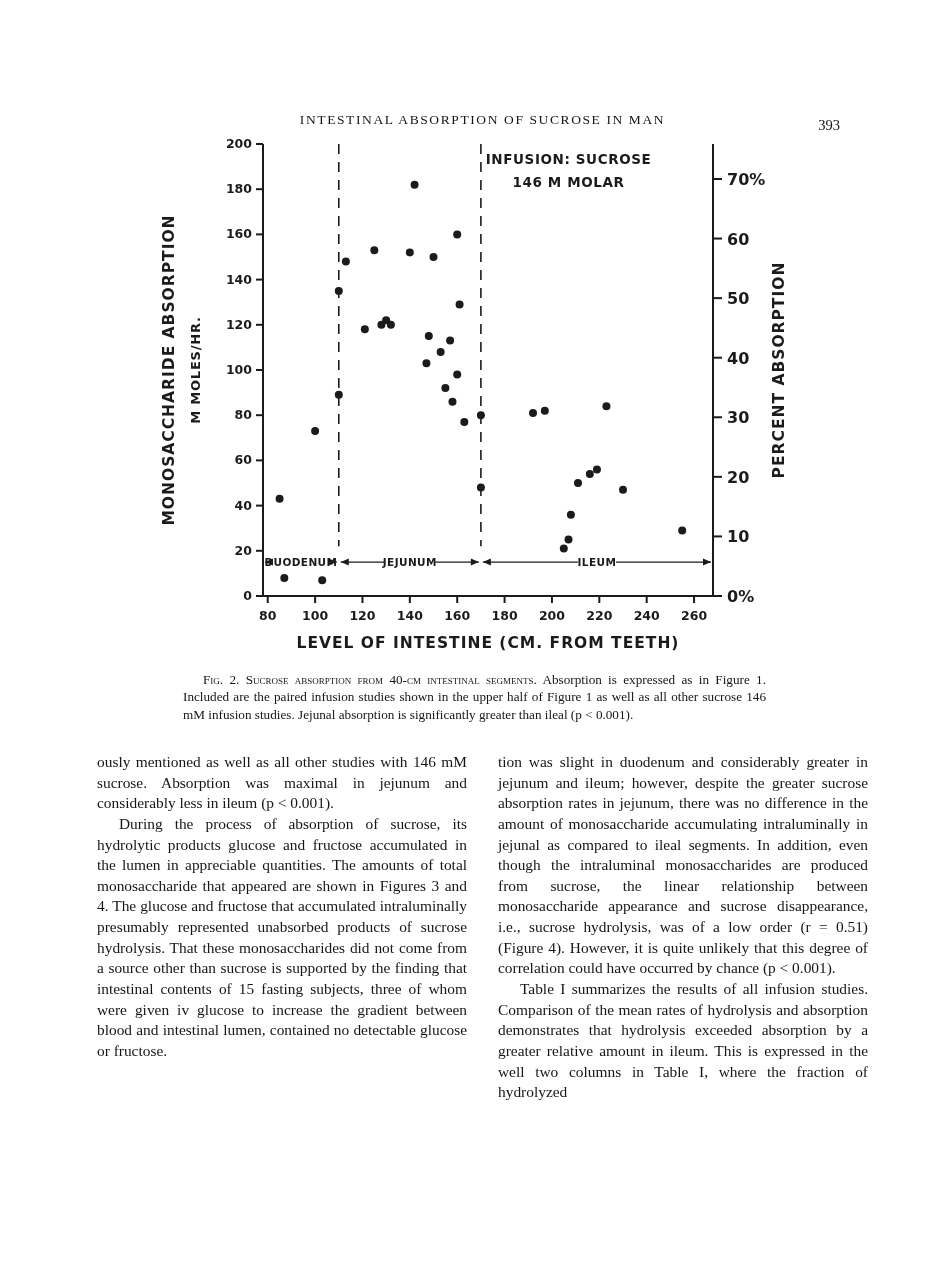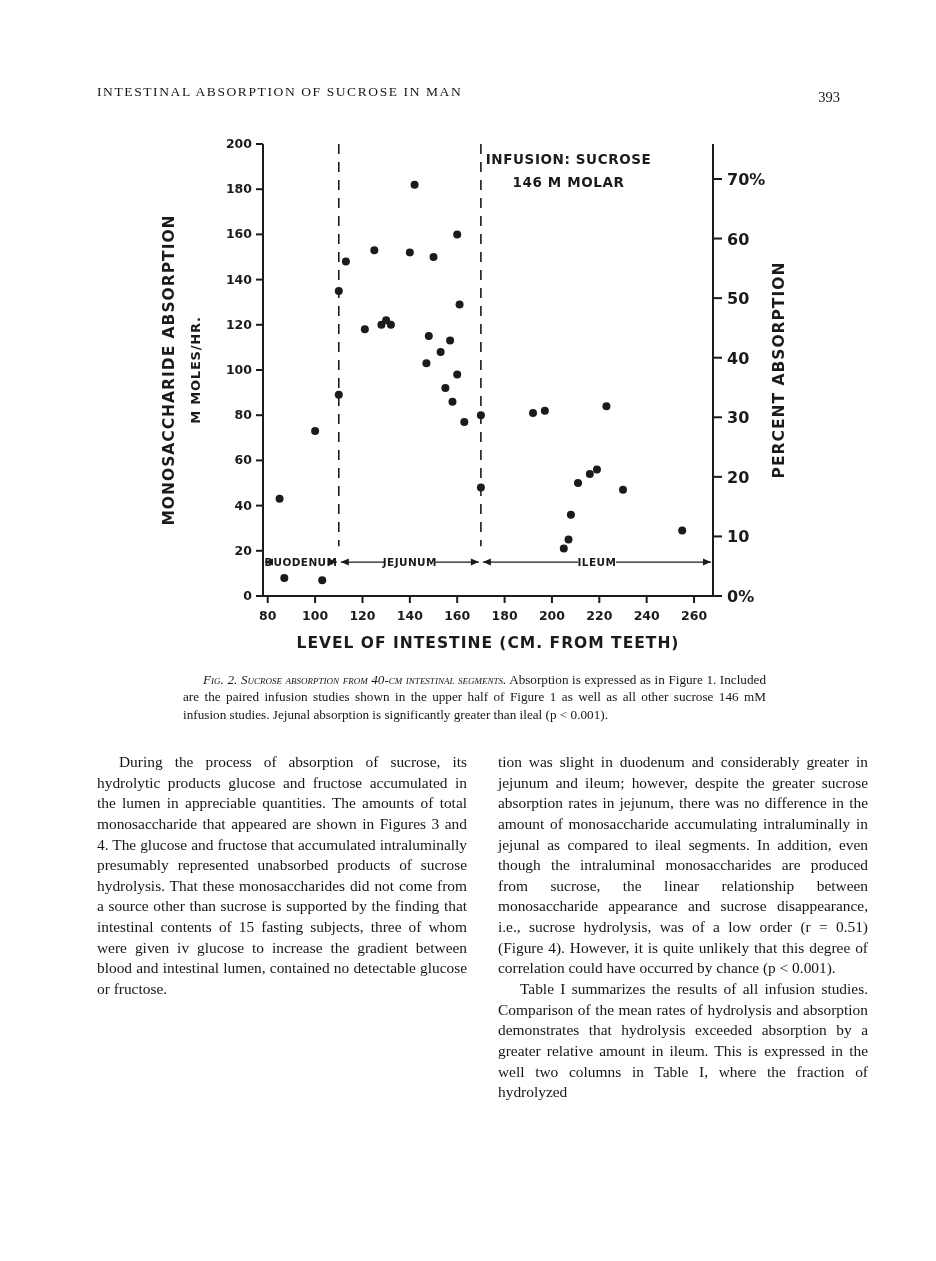--- a/index.html
+++ b/index.html
@@ -2,41 +2,41 @@
 <html><head>
 <meta charset="utf-8">
 <style>
   html,body { margin:0; padding:0; background:#ffffff; }
   .page {
     position:relative; width:936px; height:1261px; background:#ffffff;
     font-family:"Liberation Serif", serif; color:#151515; overflow:hidden;
   }
   
   .running-head {
-    position:absolute; top:82px; left:97px; width:771px; text-align:left;
+    position:absolute; top:110px; left:97px; width:771px; text-align:center;
   }
   .head-title { font-size:13.5px; letter-spacing:1.6px; }
   .page-number { position:absolute; right:28px; top:-1px; font-size:14.5px; letter-spacing:0;margin-top:8px; }
 
   
   .figure { position:absolute; top:126px; left:148px; width:650px; margin:0; }
   .chart { display:block; }
   .chart text { fill:#1b1b1b; }
   .t-tick   { font-family:"DejaVu Sans",sans-serif; font-weight:bold; font-size:12.5px; }
   .t-tick-r { font-family:"DejaVu Sans",sans-serif; font-weight:bold; font-size:16px; }
   .t-region { font-family:"DejaVu Sans",sans-serif; font-weight:bold; font-size:10.5px; letter-spacing:0.4px; }
   .t-annot  { font-family:"DejaVu Sans",sans-serif; font-weight:bold; font-size:13.5px; letter-spacing:0.6px; }
   .t-axis   { font-family:"DejaVu Sans",sans-serif; font-weight:bold; font-size:15.5px; letter-spacing:1px; }
   .t-axis-sm{ font-family:"DejaVu Sans",sans-serif; font-weight:bold; font-size:13px; letter-spacing:0.8px; }
 
   .figcaption {
     margin:10px 0 0 35px; width:583px; font-size:13.2px; line-height:1.32;
     text-align:justify; text-indent:20px;
   }
-  .sc { font-variant:small-caps;font-style:italic; }
+  .sc { font-variant:small-caps; }
 
   
   .columns { position:absolute; top:752px; left:97px; width:771px; display:flex; gap:31px; }
   .col { width:370px; font-size:15.4px; line-height:1.34; text-align:justify; }
   .col p { margin:0; }
   .col p.indent { text-indent:22px; }
 </style>
 </head>
 <body>
 
@@ -174,20 +174,21 @@
       </svg>
     <figcaption class="figcaption">
       <span class="sc">Fig. 2.</span>
       <span class="sc">Sucrose absorption from 40-cm intestinal segments.</span>
       <span>Absorption is expressed as in Figure 1. Included are the paired infusion studies shown in the upper half of Figure 1 as well as all other sucrose 146 mM infusion studies. Jejunal absorption is significantly greater than ileal (p &lt; 0.001).</span>
     </figcaption>
   </figure>
 
   <main class="columns">
     <div class="col">
+      <p class="noindent">ously mentioned as well as all other studies with 146 mM sucrose.  Absorption was maximal in jejunum and considerably less in ileum (p &lt; 0.001).</p>
       <p class="indent">During the process of absorption of sucrose, its hydrolytic products glucose and fructose accumulated in the lumen in appreciable quantities.  The amounts of total monosaccharide that appeared are shown in Figures 3 and 4.  The glucose and fructose that accumulated intraluminally presumably represented unabsorbed products of sucrose hydrolysis.  That these monosaccharides did not come from a source other than sucrose is supported by the finding that intestinal contents of 15 fasting subjects, three of whom were given iv glucose to increase the gradient between blood and intestinal lumen, contained no detectable glucose or fructose.</p>
     </div>
     <div class="col">
       <p class="noindent">tion was slight in duodenum and considerably greater in jejunum and ileum; however, despite the greater sucrose absorption rates in jejunum, there was no difference in the amount of monosaccharide accumulating intraluminally in jejunal as compared to ileal segments.  In addition, even though the intraluminal monosaccharides are produced from sucrose, the linear relationship between monosaccharide appearance and sucrose disappearance, i.e., sucrose hydrolysis, was of a low order (r = 0.51) (Figure 4).  However, it is quite unlikely that this degree of correlation could have occurred by chance (p &lt; 0.001).</p>
       <p class="indent">Table I summarizes the results of all infusion studies.  Comparison of the mean rates of hydrolysis and absorption demonstrates that hydrolysis exceeded absorption by a greater relative amount in ileum.  This is expressed in the well two columns in Table I, where the fraction of hydrolyzed</p>
     </div>
   </main>
 
 </div>
 

